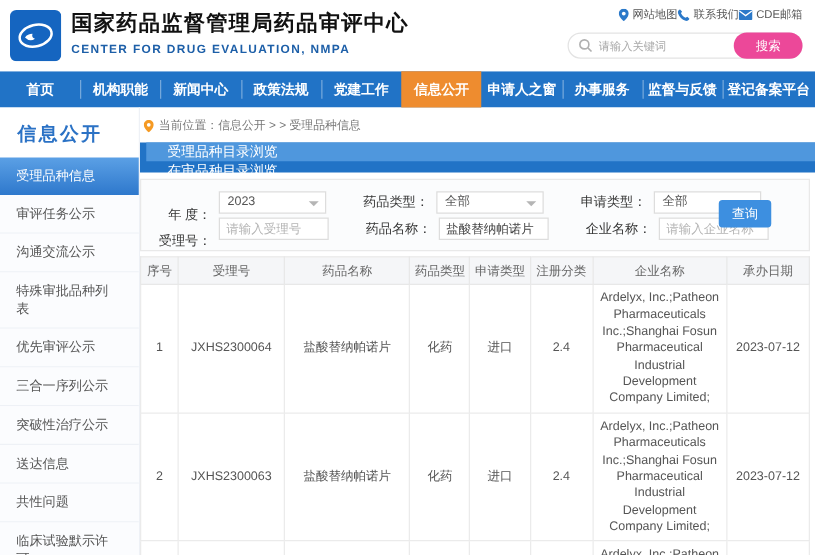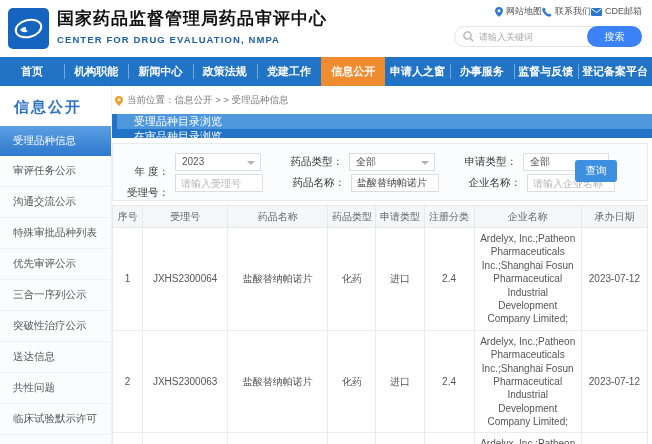--- a/index.html
+++ b/index.html
@@ -17,34 +17,34 @@
   .header-right { position:absolute; right:10px; top:5px; width:230px; }
   .quick-links { display:flex; justify-content:flex-end; font-size:9px; color:#555; align-items:center; }
   .quick-link { display:flex; align-items:center; gap:3px; cursor:pointer; }
   .search-group { position:relative; width:188px; height:21px; border:1px solid #e3e3e3;
     border-radius:11px; margin-top:8px; margin-left:42px; background:#fff; }
   .search-group input { position:absolute; left:24px; top:0; width:105px; height:19px; border:none; outline:none;
     font-size:9px; color:#333; background:transparent; font-family:inherit; }
   .search-group input::placeholder { color:#aaa; }
   .search-icon-wrap { position:absolute; left:8px; top:4px; }
   .search-btn { position:absolute; right:-1px; top:-1px; width:55px; height:21px; border:none; border-radius:11px;
-    background:#3b82f6; color:#fff; font-size:10px; cursor:pointer; font-family:Liberation Sans, sans-serif; }
+    background:#ec4899; color:#fff; font-size:10px; cursor:pointer; font-family:Liberation Sans, sans-serif; }
   
   .nav { height:29px; background:#2173c6; display:flex; align-items:stretch; }
   .nav-item { flex:1; display:flex; align-items:center; justify-content:center; color:#fff;
     font-size:11px; font-weight:bold; cursor:pointer; position:relative; white-space:nowrap; padding:0 4px; }
   .nav-item + .nav-item::before { content:""; position:absolute; left:0; top:7px; bottom:7px;
     width:1px; background:rgba(255,255,255,.38); }
   .nav-item.active { background:#ee8c2f; }
   .nav-item.active::before, .nav-item.active + .nav-item::before { display:none; }
   
   .body-row { display:flex; height:358px; }
   .sidebar { width:112px; flex:0 0 112px; background:#fff; border-right:1px solid #eef1f6; }
   .sidebar-title { font-size:15px; font-weight:bold; color:#2b72c5; padding:12px 14px 9px 14px; letter-spacing:2px; }
-  .side-item { font-size:10.5px; color:#555; padding:8px 6px 8px 13px; border-bottom:1px solid #eef1f6;
+  .side-item { font-size:10.5px; color:#555; padding:8px 20px 8px 13px; border-bottom:1px solid #eef1f6;
     cursor:pointer; background:#fbfcfe; }
   .side-item.active { background:linear-gradient(180deg,#5ba0e5,#2e78cc); color:#fff; border-bottom:none; }
   .main { flex:1; min-width:0; background:#fff; }
   
   .breadcrumb { display:flex; align-items:center; gap:4px; font-size:9.5px; color:#777; padding:8px 0 7px 3px; }
   
   .tabbar { height:24px; background:#2173c6; display:flex; align-items:stretch; padding-left:5px;flex-direction:column; }
   .tab { display:flex; align-items:center; padding:0 17px; color:#fff; font-size:11px; cursor:pointer; white-space:nowrap; }
   .tab.active { background:#4f97dd; }
   

